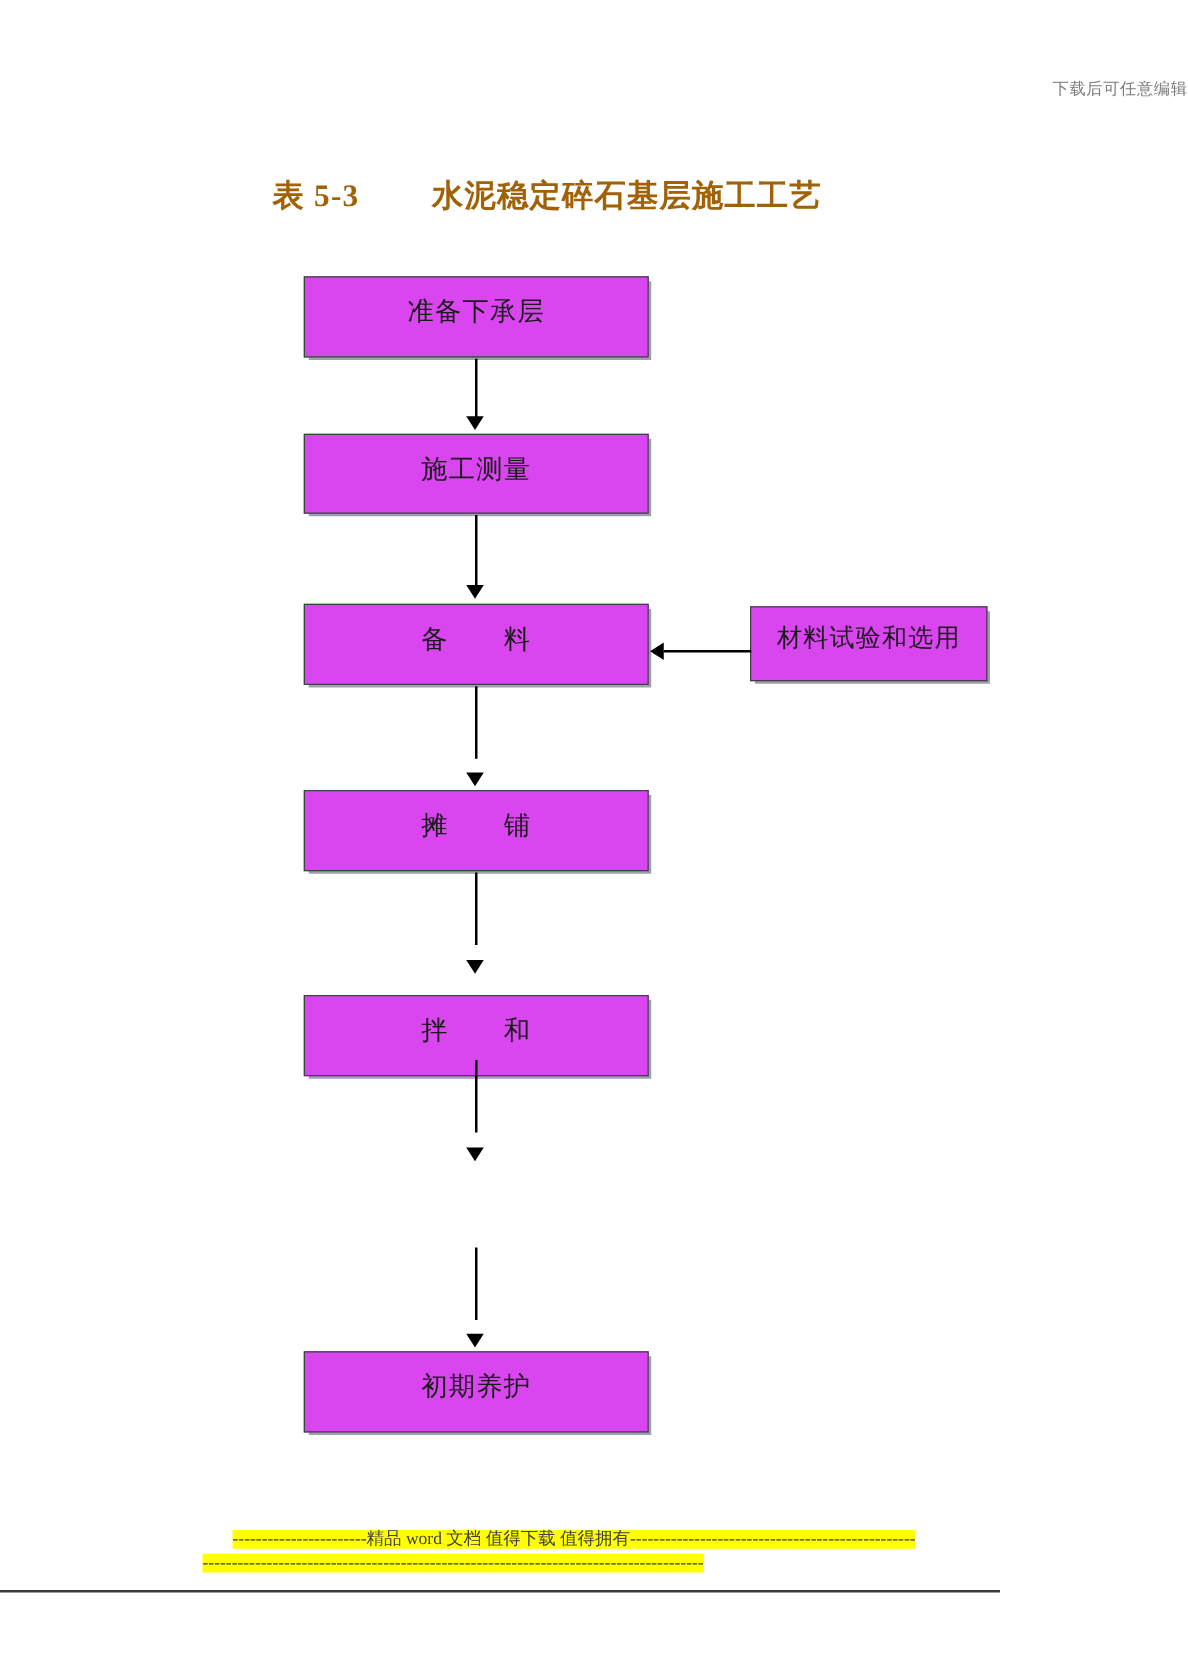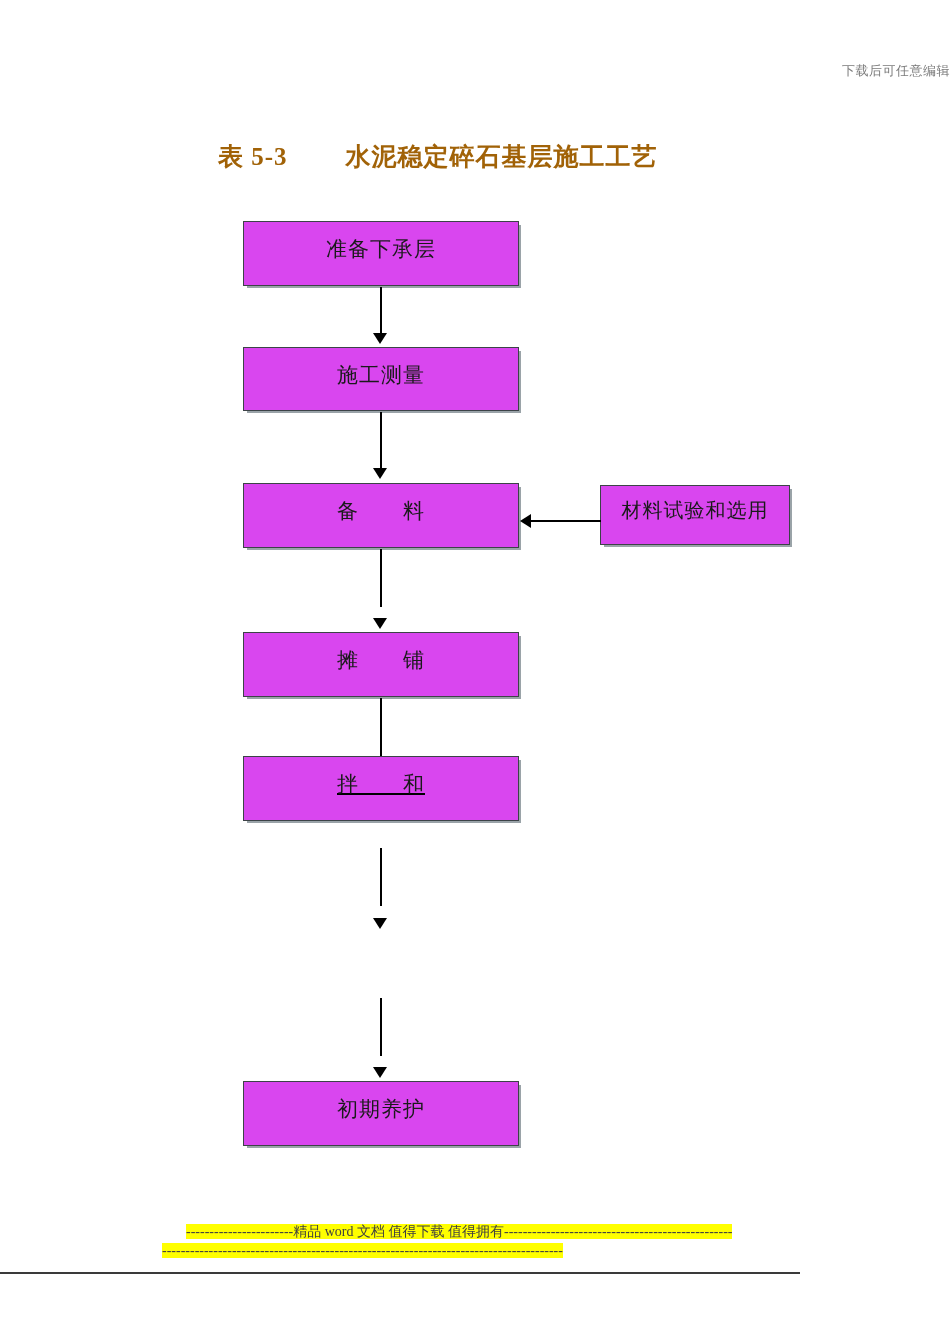--- a/index.html
+++ b/index.html
@@ -172,21 +172,21 @@
 
   <div class="conn-v" style="top:549px; height:58px;"></div>
   <div class="arrow-down" style="top:618px;"></div>
 
   <div class="node main" style="top:632px; height:65px;">
     <span class="node-label">摊　　铺</span>
   </div>
   <div class="conn-v" style="top:698px; height:58px;"></div>
   <div class="arrow-down" style="top:768px;"></div>
 
-  <div class="node main" style="top:756px; height:65px;text-decoration:underline;">
+  <div class="node main" style="top:796px; height:65px;">
     <span class="node-label">拌　　和</span>
   </div>
   <div class="conn-v" style="top:848px; height:58px;"></div>
   <div class="arrow-down" style="top:918px;"></div>
 
   <div class="conn-v" style="top:998px; height:58px;"></div>
   <div class="arrow-down" style="top:1067px;"></div>
 
   <div class="node main" style="top:1081px; height:65px;">
     <span class="node-label">初期养护</span>

